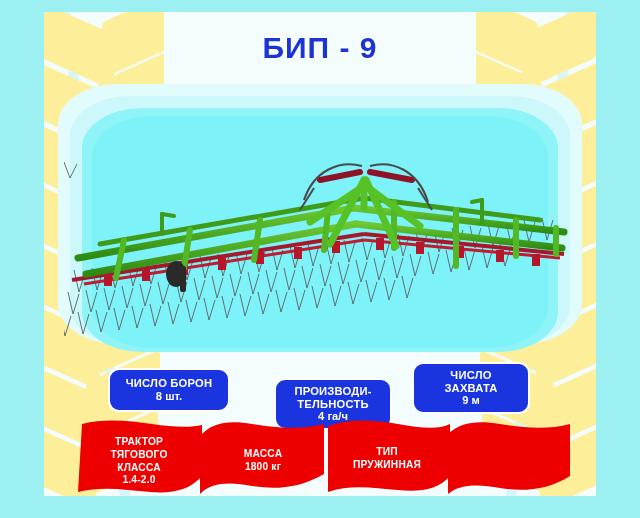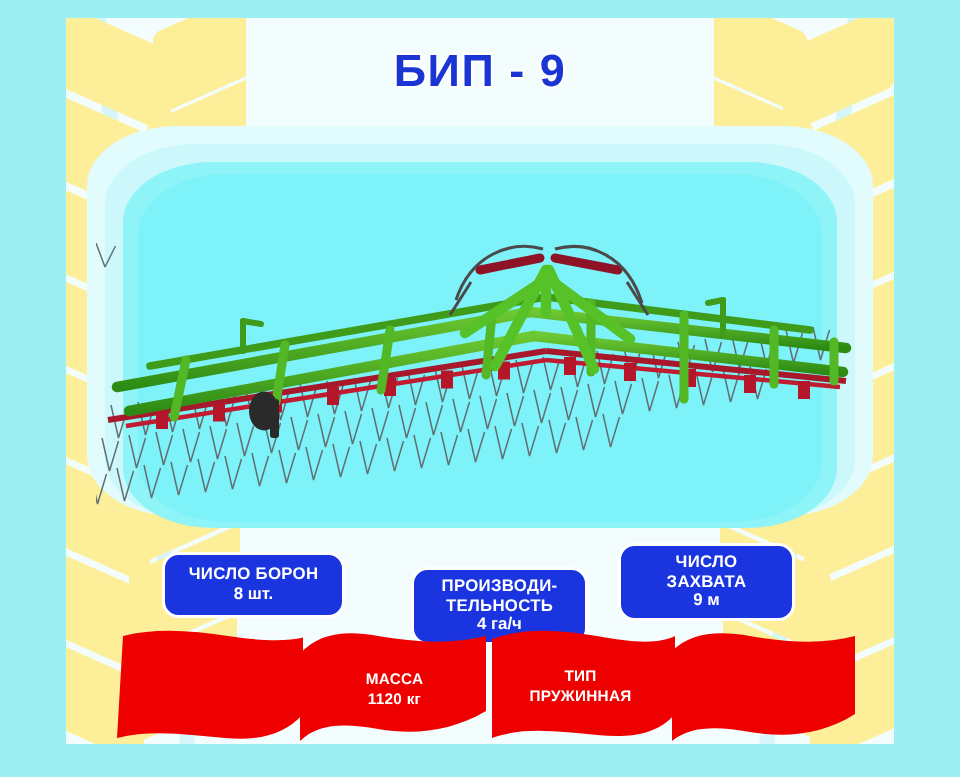--- a/index.html
+++ b/index.html
@@ -344,27 +344,31 @@
         <span class="bt">ЗАХВАТА</span>
         <span class="bv">9 м</span>
       </div>
     </div>
 
     <div class="redrow">
       <div class="ribbon rb0">
         <svg width="134" height="80" viewBox="0 0 134 80">
           <path d="M10,4 C34,-2 58,1 80,4 C100,7 118,8 130,5 L130,56 C118,70 100,74 78,72 C54,70 30,66 6,72 Z" fill="#ee0000"></path>
         </svg>
+        <div class="rtext" style="white-space:pre-line;">ТРАКТОР
+ТЯГОВОГО
+КЛАССА
+1.4-2.0</div>
       </div>
       <div class="ribbon rb1">
         <svg width="134" height="80" viewBox="0 0 134 80">
           <path d="M4,14 C16,0 34,-2 56,2 C80,6 104,8 128,2 L128,52 C104,66 80,68 56,64 C34,60 16,60 4,72 Z" fill="#ee0000"></path>
         </svg>
         <div class="rtext" style="white-space:pre-line;">МАССА
-1120 кг</div>
+1800 кг</div>
       </div>
       <div class="ribbon rb2">
         <svg width="134" height="80" viewBox="0 0 134 80">
           <path d="M8,6 C30,-2 54,0 78,4 C100,8 118,10 130,4 L130,56 C118,70 100,72 78,70 C54,68 30,64 8,72 Z" fill="#ee0000"></path>
         </svg>
         <div class="rtext" style="white-space:pre-line;">ТИП
 ПРУЖИННАЯ</div>
       </div>
       <div class="ribbon rb3">
         <svg width="134" height="80" viewBox="0 0 134 80">

